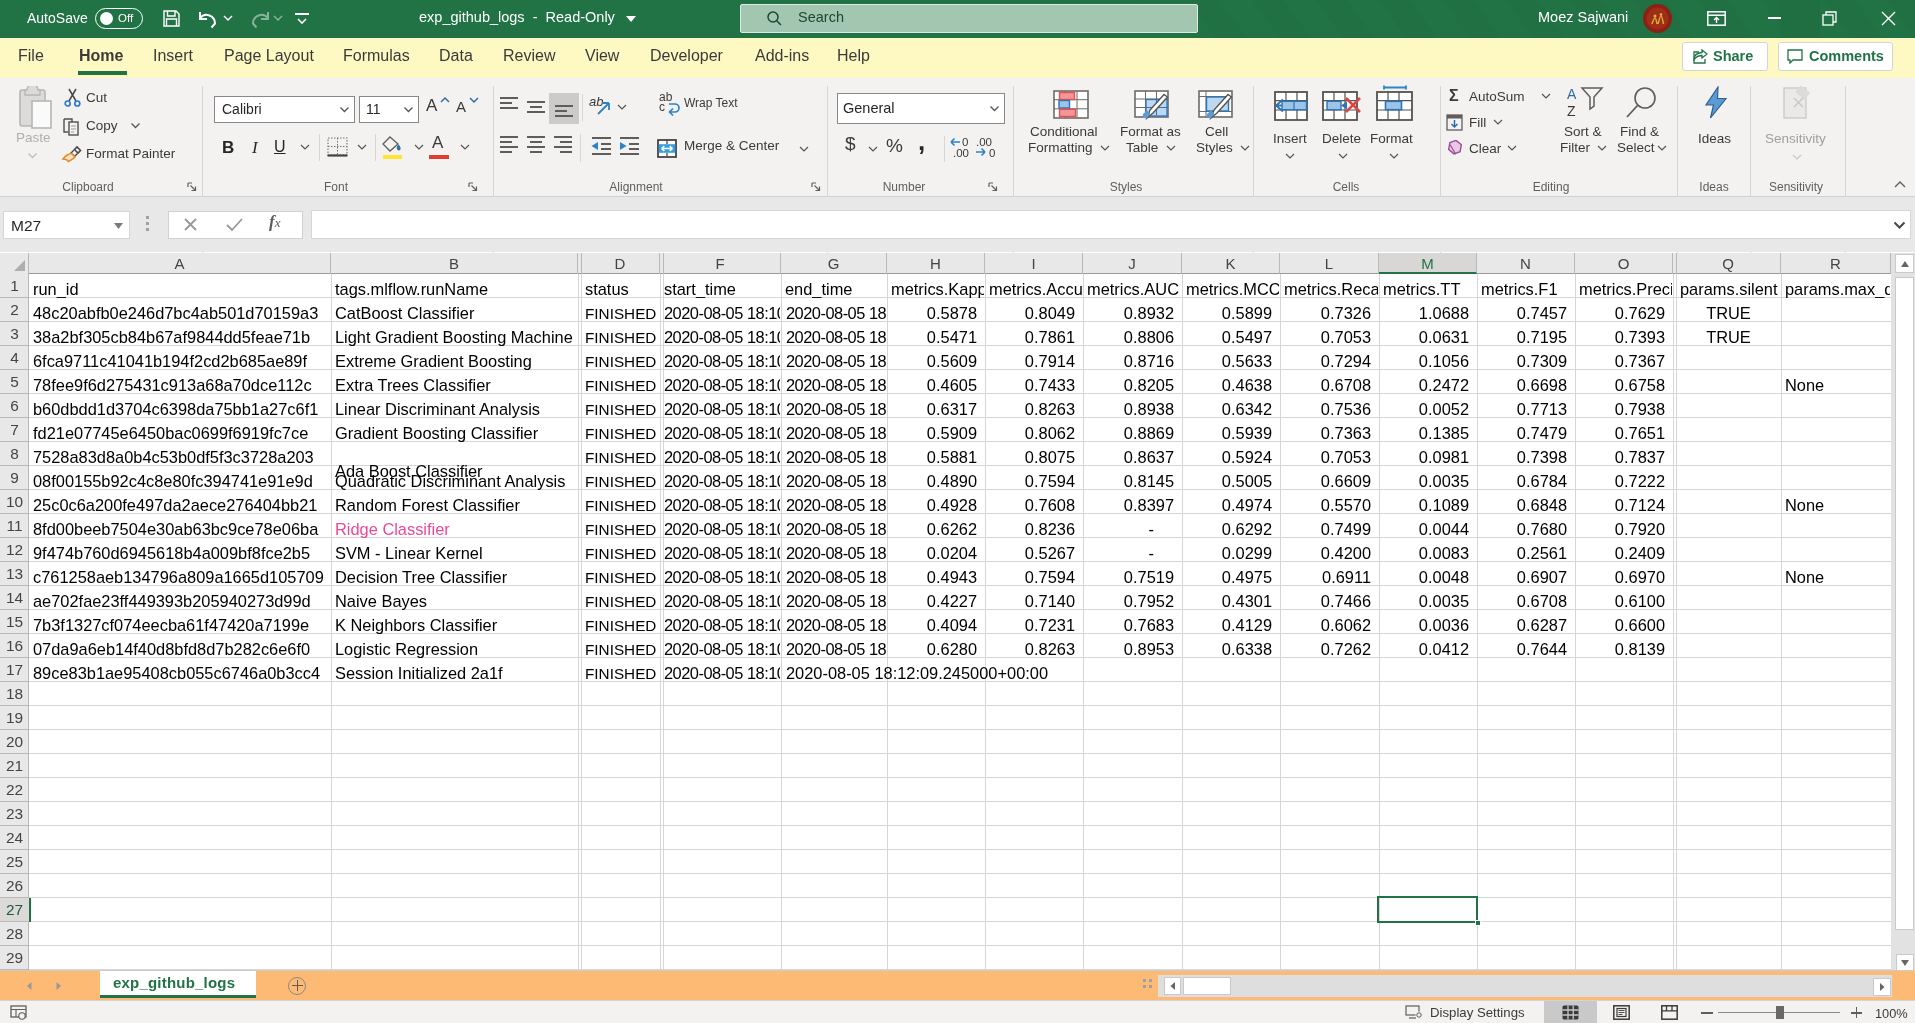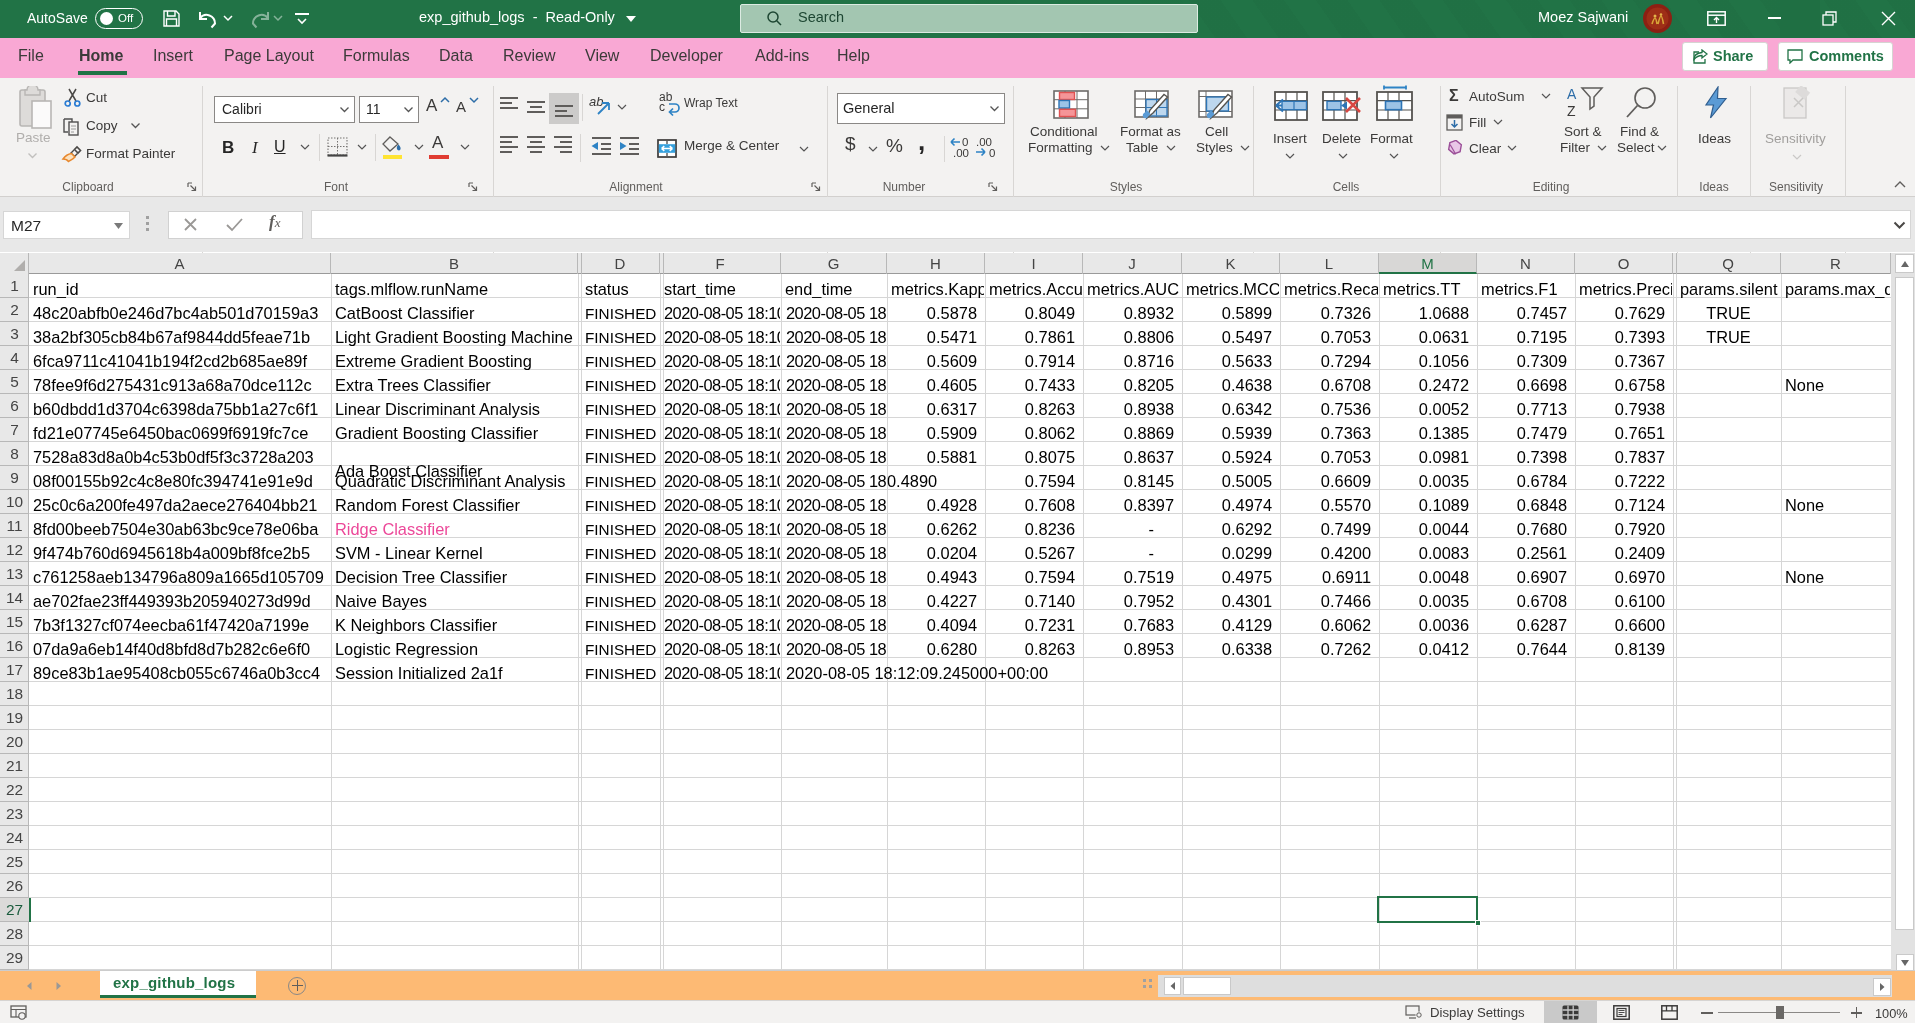--- a/index.html
+++ b/index.html
@@ -64,21 +64,21 @@
     </svg>
 <div class="a" style="left:1768px;top:17px;width:13px;height:1.6px;background:#fff"></div>
 <svg class="a" style="left:1822px;top:11px" width="15" height="15" viewBox="0 0 15 15">
 <rect x="1" y="4" width="10" height="10" fill="none" stroke="#fff" stroke-width="1.3"></rect>
 <path d="M4 4 v-3 h10 v10 h-3" fill="none" stroke="#fff" stroke-width="1.3"></path>
     </svg>
 <svg class="a" style="left:1881px;top:11px" width="15" height="15" viewBox="0 0 15 15">
 <path d="M1 1 L14 14 M14 1 L1 14" stroke="#fff" stroke-width="1.4"></path>
     </svg>
 </div>
-<div class="a" style="left:0;top:38px;width:1915px;height:40px;background:#f9a8d4">
+<div class="a" style="left:0;top:38px;width:1915px;height:40px;background:#fef9c3">
 <div class="tx" style="left:18px;top:9px;font-size:16px;color:#3b3a39">File</div>
 <div class="tx" style="left:79px;top:9px;font-size:16px;font-weight:bold;color:#3b3a39">Home</div>
 <div class="tx" style="left:153px;top:9px;font-size:16px;color:#3b3a39">Insert</div>
 <div class="tx" style="left:224px;top:9px;font-size:16px;color:#3b3a39">Page Layout</div>
 <div class="tx" style="left:343px;top:9px;font-size:16px;color:#3b3a39">Formulas</div>
 <div class="tx" style="left:439px;top:9px;font-size:16px;color:#3b3a39">Data</div>
 <div class="tx" style="left:503px;top:9px;font-size:16px;color:#3b3a39">Review</div>
 <div class="tx" style="left:585px;top:9px;font-size:16px;color:#3b3a39">View</div>
 <div class="tx" style="left:650px;top:9px;font-size:16px;color:#3b3a39">Developer</div>
 <div class="tx" style="left:755px;top:9px;font-size:16px;color:#3b3a39">Add-ins</div>
@@ -638,21 +638,21 @@
 <div class="tx a" style="left:1182px;top:442px;width:90px;height:24px;overflow:hidden;text-align:right;font-size:16.4px;color:#000;line-height:31px;">0.5924</div>
 <div class="tx a" style="left:1280px;top:442px;width:91px;height:24px;overflow:hidden;text-align:right;font-size:16.4px;color:#000;line-height:31px;">0.7053</div>
 <div class="tx a" style="left:1379px;top:442px;width:90px;height:24px;overflow:hidden;text-align:right;font-size:16.4px;color:#000;line-height:31px;">0.0981</div>
 <div class="tx a" style="left:1477px;top:442px;width:90px;height:24px;overflow:hidden;text-align:right;font-size:16.4px;color:#000;line-height:31px;">0.7398</div>
 <div class="tx a" style="left:1575px;top:442px;width:90px;height:24px;overflow:hidden;text-align:right;font-size:16.4px;color:#000;line-height:31px;">0.7837</div>
 <div class="tx a" style="left:33px;top:466px;width:297px;height:24px;overflow:hidden;font-size:16.4px;color:#000;line-height:31px;">08f00155b92c4c8e80fc394741e91e9d</div>
 <div class="tx a" style="left:335px;top:466px;width:242px;height:24px;overflow:hidden;font-size:16.4px;color:#000;line-height:31px;">Quadratic Discriminant Analysis</div>
 <div class="tx a" style="left:585px;top:466px;width:74px;height:24px;overflow:hidden;font-size:16.4px;color:#000;line-height:31px;font-size:15.3px">FINISHED</div>
 <div class="tx a" style="left:664px;top:466px;width:116px;height:24px;overflow:hidden;font-size:16.4px;color:#000;line-height:31px;letter-spacing:-0.5px">2020-08-05 18:10:28</div>
 <div class="tx a" style="left:786px;top:466px;width:100px;height:24px;overflow:hidden;font-size:16.4px;color:#000;line-height:31px;letter-spacing:-0.5px">2020-08-05 18:10:50</div>
-<div class="tx a" style="left:887px;top:466px;width:90px;height:24px;overflow:hidden;text-align:left;font-size:16.4px;color:#000;line-height:31px;">0.4890</div>
+<div class="tx a" style="left:887px;top:466px;width:90px;height:24px;overflow:hidden;text-align:right;font-size:16.4px;color:#000;line-height:31px;">0.4890</div>
 <div class="tx a" style="left:985px;top:466px;width:90px;height:24px;overflow:hidden;text-align:right;font-size:16.4px;color:#000;line-height:31px;">0.7594</div>
 <div class="tx a" style="left:1083px;top:466px;width:91px;height:24px;overflow:hidden;text-align:right;font-size:16.4px;color:#000;line-height:31px;">0.8145</div>
 <div class="tx a" style="left:1182px;top:466px;width:90px;height:24px;overflow:hidden;text-align:right;font-size:16.4px;color:#000;line-height:31px;">0.5005</div>
 <div class="tx a" style="left:1280px;top:466px;width:91px;height:24px;overflow:hidden;text-align:right;font-size:16.4px;color:#000;line-height:31px;">0.6609</div>
 <div class="tx a" style="left:1379px;top:466px;width:90px;height:24px;overflow:hidden;text-align:right;font-size:16.4px;color:#000;line-height:31px;">0.0035</div>
 <div class="tx a" style="left:1477px;top:466px;width:90px;height:24px;overflow:hidden;text-align:right;font-size:16.4px;color:#000;line-height:31px;">0.6784</div>
 <div class="tx a" style="left:1575px;top:466px;width:90px;height:24px;overflow:hidden;text-align:right;font-size:16.4px;color:#000;line-height:31px;">0.7222</div>
 <div class="tx a" style="left:33px;top:490px;width:297px;height:24px;overflow:hidden;font-size:16.4px;color:#000;line-height:31px;">25c0c6a200fe497da2aece276404bb21</div>
 <div class="tx a" style="left:335px;top:490px;width:242px;height:24px;overflow:hidden;font-size:16.4px;color:#000;line-height:31px;">Random Forest Classifier</div>
 <div class="tx a" style="left:585px;top:490px;width:74px;height:24px;overflow:hidden;font-size:16.4px;color:#000;line-height:31px;font-size:15.3px">FINISHED</div>

